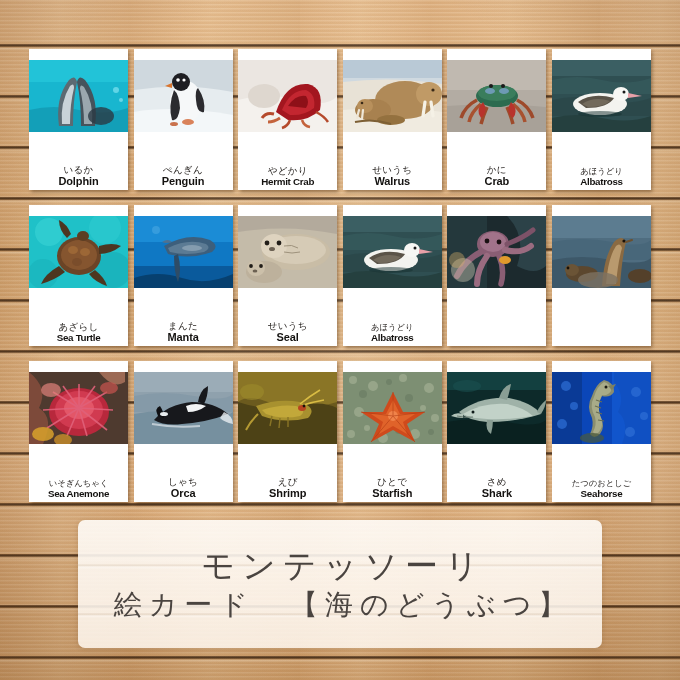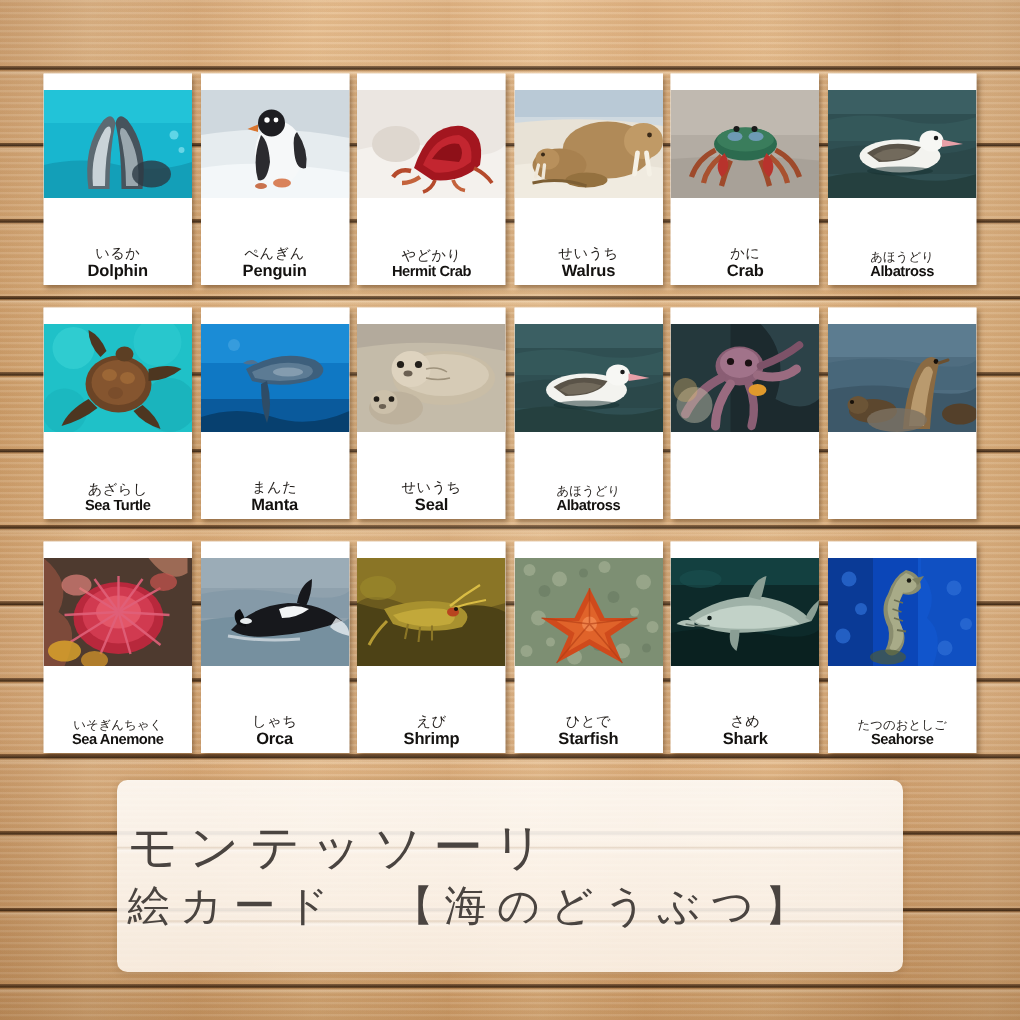--- a/index.html
+++ b/index.html
@@ -113,21 +113,21 @@
       repeating-linear-gradient(to bottom,
         rgba(255,255,255,0.0) 0px,
         rgba(255,255,255,0.0) 44px,
         rgba(150,110,70,0.18) 45px,
         rgba(255,255,255,0.35) 47px,
         rgba(255,255,255,0.0) 49px),
       linear-gradient(to bottom, rgba(255,252,248,0.90), rgba(253,245,236,0.88));
     box-shadow:0 1px 5px rgba(90,55,20,0.18);
     display:flex;
     flex-direction:column;
-    align-items:flex-start;
+    align-items:center;
     justify-content:center;
     gap:6px;
   }
   .title-line {
     font-family:"Liberation Serif", serif;
     color:#4a4440;
     letter-spacing:7px;
     text-indent:7px;
     line-height:1.05;
     white-space:nowrap;

